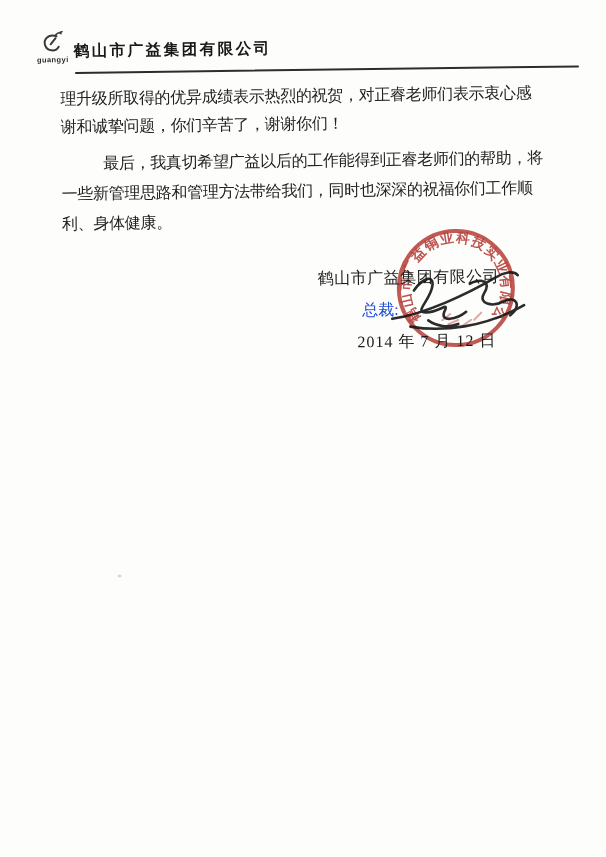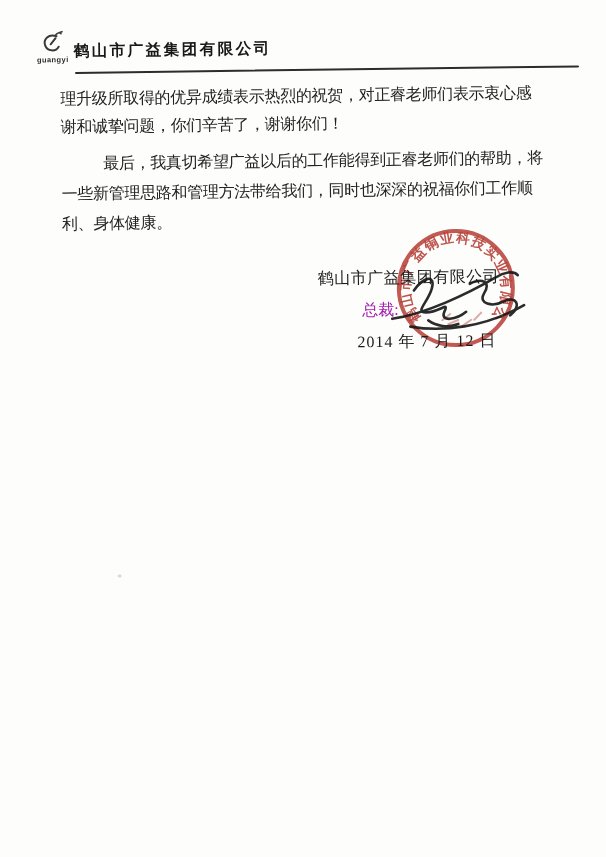--- a/index.html
+++ b/index.html
@@ -27,21 +27,21 @@
     letter-spacing:-0.3px;color:#222;}
   .body-text .ln{height:28px;line-height:28px;white-space:nowrap;}
   .para2{margin-top:8px;}
   .para2 .ln{height:30px;line-height:30px;}
   .indent{text-indent:42px;}
 
   
   .close-company{position:absolute;left:318px;top:269px;font-size:16px;
     letter-spacing:.5px;white-space:nowrap;z-index:2;color:#1c1c1c;}
   .close-title{position:absolute;left:362px;top:301px;font-size:16px;
-    white-space:nowrap;z-index:2;color:#a21caf;}
+    white-space:nowrap;z-index:2;color:#1d4ed8;}
   .close-date{position:absolute;left:357px;top:333px;font-size:16px;
     letter-spacing:1px;white-space:nowrap;z-index:2;color:#1c1c1c;}
 
   
   .seal{position:absolute;left:392px;top:226px;width:128px;height:128px;z-index:1;
     mix-blend-mode:multiply;opacity:.92;}
   .signature{position:absolute;left:384px;top:268px;width:158px;height:72px;z-index:3;}
 
   .speck{position:absolute;left:114px;top:572px;width:4px;height:3px;
     background:#d8d8d4;border-radius:50%;}

